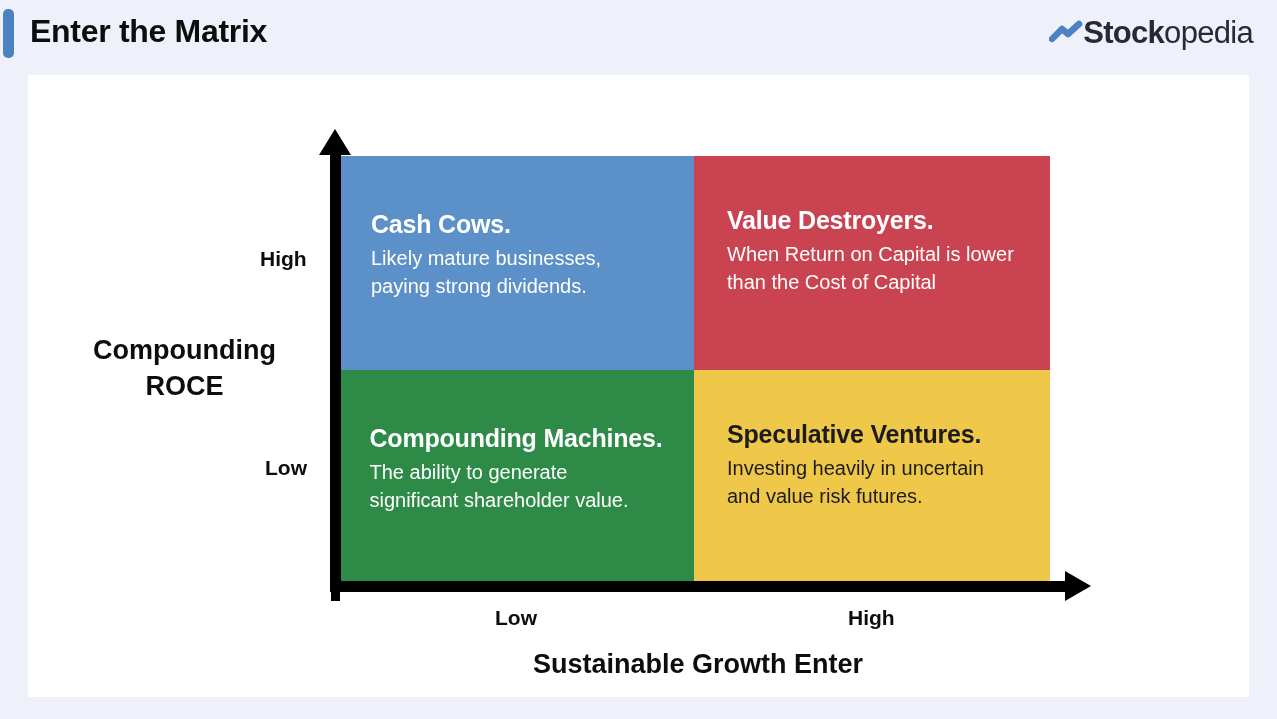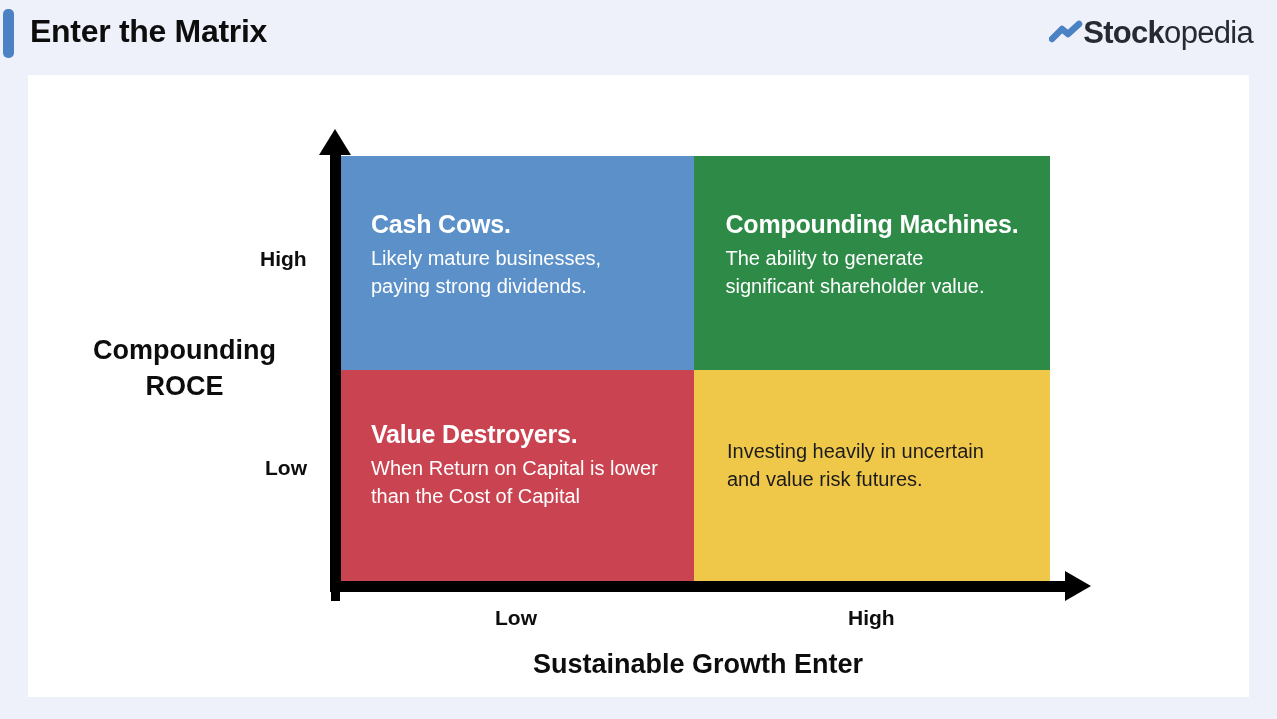--- a/index.html
+++ b/index.html
@@ -227,36 +227,37 @@
 
     <div class="quadrants">
 
       <div class="quadrant" style="background:#5b90c8; color:#ffffff;">
         <div class="q-inner-top">
           <div class="q-title">Cash Cows.</div>
           <div class="q-desc">Likely mature businesses, paying strong dividends.</div>
         </div>
       </div>
 
+      <div class="quadrant" style="background:#ca4351; color:#ffffff;">
+        <div class="q-inner-bottom">
+          <div class="q-title">Value Destroyers.</div>
+          <div class="q-desc">When Return on Capital is lower than the Cost of Capital</div>
+        </div>
+      </div>
+
       <div class="quadrant" style="background:#2e8b47; color:#ffffff;">
         <div class="q-inner-top">
           <div class="q-title">Compounding Machines.</div>
           <div class="q-desc">The ability to generate significant shareholder value.</div>
         </div>
       </div>
 
-      <div class="quadrant" style="background:#ca4351; color:#ffffff;">
-        <div class="q-inner-bottom">
-          <div class="q-title">Value Destroyers.</div>
-          <div class="q-desc">When Return on Capital is lower than the Cost of Capital</div>
-        </div>
-      </div>
-
       <div class="quadrant" style="background:#efc749; color:#1c1c1c;">
         <div class="q-inner-bottom">
+          <div class="q-title">Speculative Ventures.</div>
           <div class="q-desc">Investing heavily in uncertain and value risk futures.</div>
         </div>
       </div>
 
     </div>
 
     <div class="y-axis"></div>
     <div class="y-arrow"></div>
     <div class="x-axis"></div>
     <div class="x-arrow"></div>

